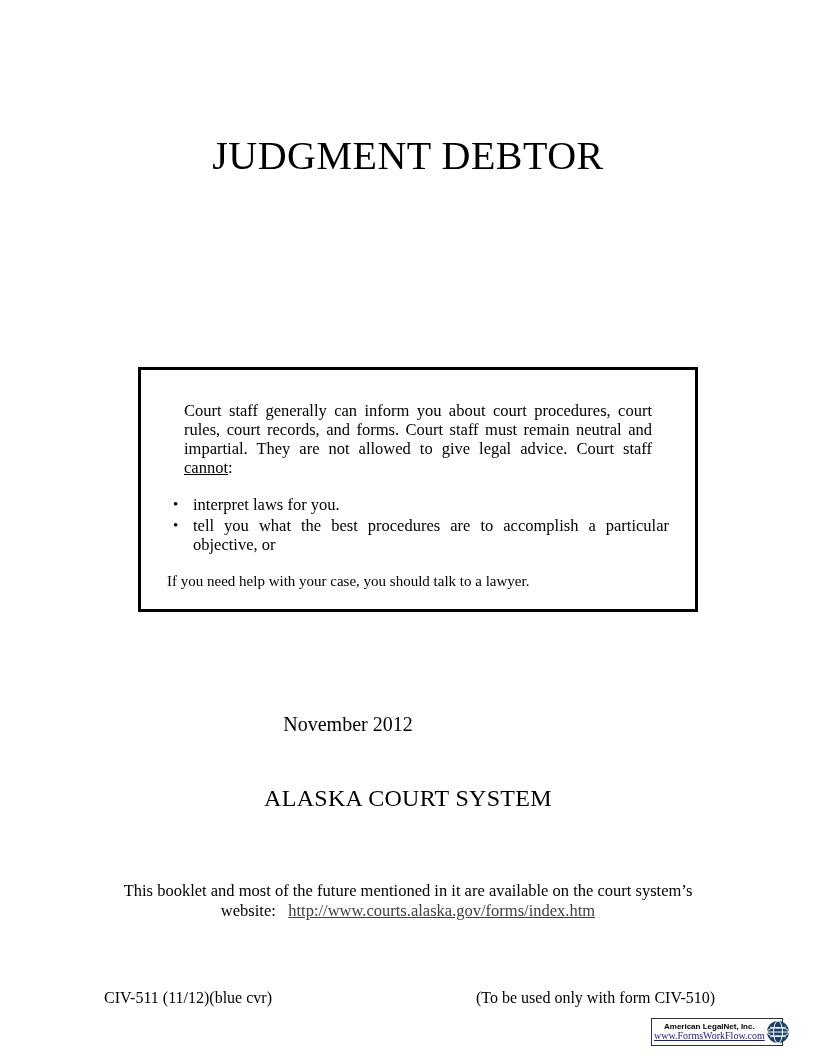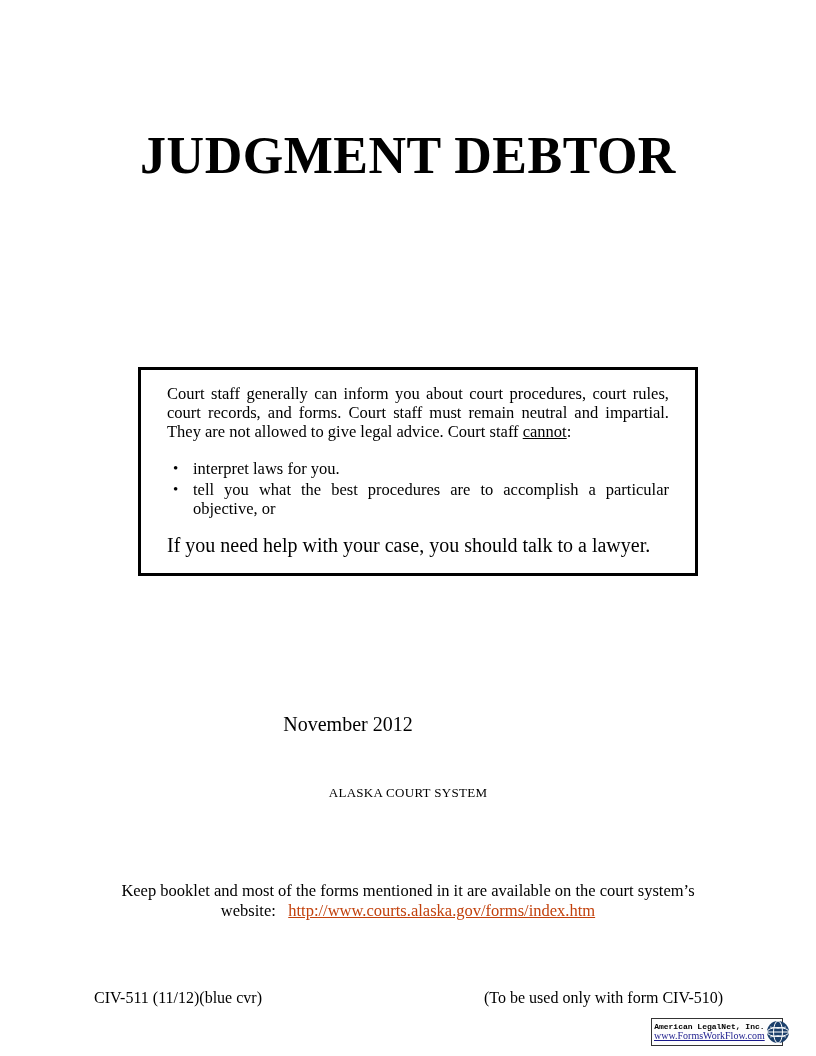--- a/index.html
+++ b/index.html
@@ -18,22 +18,22 @@
   }
 
   .title-block {
     position: absolute;
     top: 122px;
     left: 0;
     width: 816px;
     text-align: center;
   }
   .title-line {
-    font-size: 52px;
-    font-weight: bold;
+    font-size: 40px;
+    font-weight: normal;
     line-height: 68px;
     letter-spacing: 0.5px;
   }
 
   .subtitle {
     position: absolute;
     top: 292px;
     left: 0;
     width: 816px;
     text-align: center;
@@ -47,21 +47,21 @@
     left: 138px;
     width: 560px;
     border: 3px solid #000000;
     box-sizing: border-box;
     padding: 14px 26px 18px 26px;
   }
   .notice-p {
     font-size: 16.5px;
     line-height: 19px;
     text-align: justify;
-    margin: 0;
+    margin: 17px;
   }
   .notice-p .u {
     text-decoration: underline;
   }
   .bullets {
     margin: 18px 0 0 0;
     padding: 0;
     list-style: none;
   }
   .bullets li {
@@ -74,74 +74,73 @@
   }
   .bullets li::before {
     content: "\2022";
     position: absolute;
     left: 6px;
     top: 0;
     font-size: 15px;
   }
   .notice-closing {
     margin: 18px 0 0 0;
+    font-size: 15px;
+    line-height: 19px;
+  }
+
+  .date-line {
+    position: absolute;
+    top: 713px;
+    left: 0;
+    width: 696px;
+    text-align: center;
     font-size: 20px;
-    line-height: 19px;
-  }
-
-  .date-line {
-    position: absolute;
-    top: 713px;
-    left: 0;
-    width: 696px;
-    text-align: center;
-    font-size: 20px;
   }
   .org-line {
     position: absolute;
     top: 785px;
     left: 0;
     width: 816px;
     text-align: center;
-    font-size: 13px;
+    font-size: 24px;
     letter-spacing: 0.3px;
   }
 
   .website-block {
     position: absolute;
     top: 881px;
     left: 108px;
     width: 600px;
     text-align: center;
     font-size: 16.5px;
     line-height: 20px;
   }
   .website-link {
-    color: #c2410c;
+    color: #404040;
     text-decoration: underline;
   }
 
   .footer {
     position: absolute;
     top: 989px;
     left: 0;
     width: 816px;
     height: 22px;
     font-size: 16px;
   }
   .footer-left {
     position: absolute;
-    left: 94px;
+    left: 104px;
     top: 0;
   }
   .footer-right {
     position: absolute;
     left: 476px;
     top: 0;
-    margin-left: 8px;
   }
 
   .stamp {
     position: absolute;
     left: 651px;
     top: 1018px;
     width: 132px;
     height: 28px;
     border: 1px solid #333333;
     background: #fdfdfd;
@@ -151,21 +150,21 @@
   }
   .stamp-text {
     flex: 1;
     text-align: center;
     line-height: 1.05;
     padding-left: 2px;
   }
   .stamp-name {
     font-size: 8px;
     font-weight: bold;
-    font-family: Liberation Mono, monospace;
+    font-family: Liberation Sans, sans-serif;
   }
   .stamp-url {
     font-size: 10px;
     color: #1a1a8c;
     text-decoration: underline;
     font-family: "Liberation Serif", serif;
   }
   .stamp-logo {
     width: 26px;
     height: 26px;
@@ -194,21 +193,21 @@
       <li>tell you what the best procedures are to accomplish a particular objective, or</li>
     </ul>
 
     <p class="notice-closing">If you need help with your case, you should talk to a lawyer.</p>
   </div>
 
   <div class="date-line">November 2012</div>
   <div class="org-line">ALASKA COURT SYSTEM</div>
 
   <div class="website-block">
-    <span>Keep booklet and most of the forms mentioned in it are available on the court system’s website:</span>
+    <span>This booklet and most of the future mentioned in it are available on the court system’s website:</span>
     &nbsp;&nbsp;<span class="website-link">http://www.courts.alaska.gov/forms/index.htm</span>
   </div>
 
   <div class="footer">
     <div class="footer-left">CIV-511 (11/12)(blue cvr)</div>
     <div class="footer-right">(To be used only with form CIV-510)</div>
   </div>
 
   <div class="stamp">
     <div class="stamp-text">

